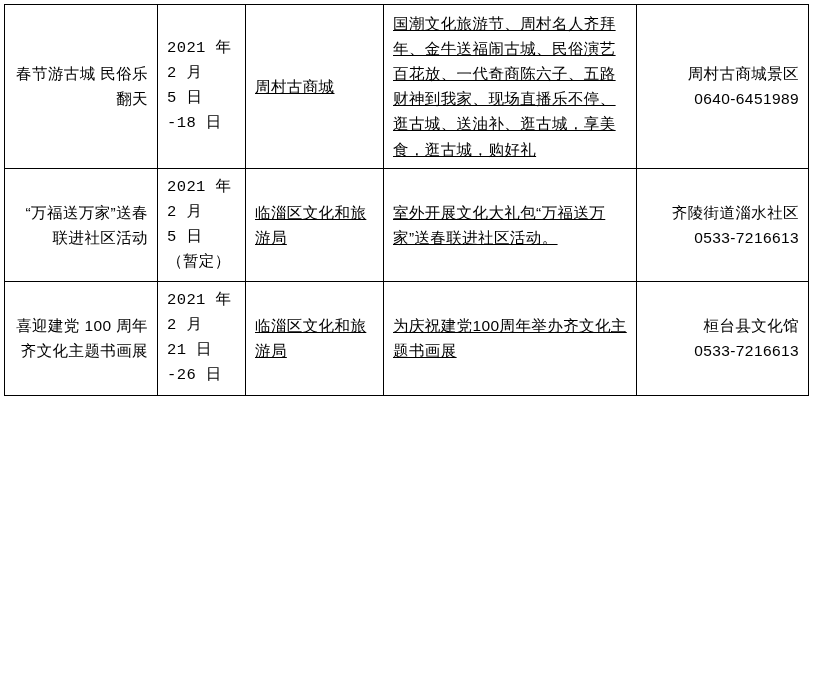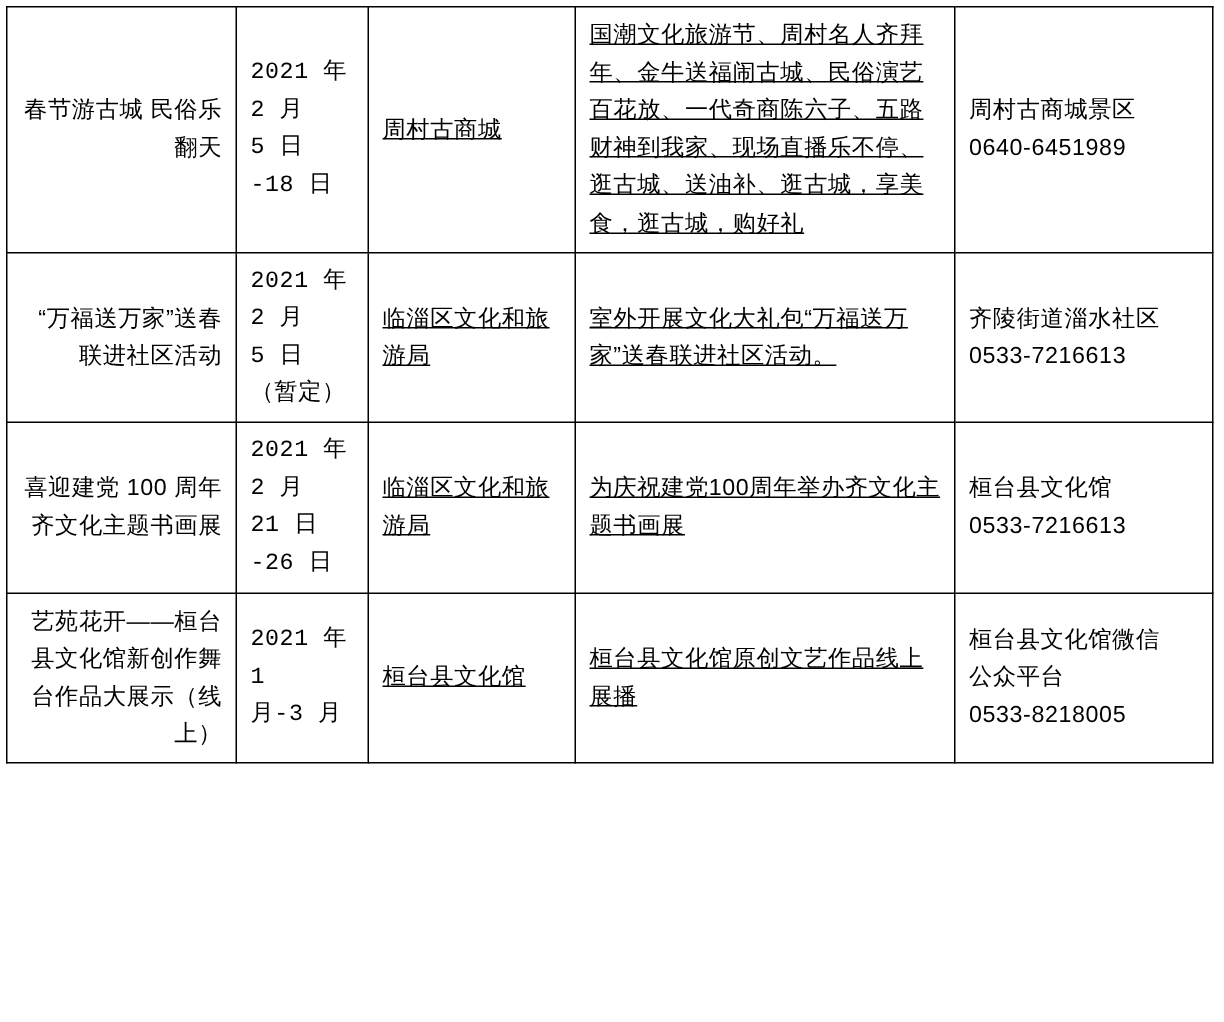--- a/index.html
+++ b/index.html
@@ -38,21 +38,21 @@
   col.c-name   { width: 153px; }
   col.c-date   { width: 88px;  }
   col.c-org    { width: 138px; }
   col.c-desc   { width: 253px; }
   col.c-contact{ width: 172px; }
 
   td.cell-name   { text-align: right; }
   td.cell-date   { text-align: left; font-family: Liberation Mono, monospace; }
   td.cell-org    { text-align: left; text-decoration: underline; }
   td.cell-desc   { text-align: left; text-decoration: underline; }
-  td.cell-contact{ text-align: left; }
+  td.cell-contact{ text-align: right; }
 
   .line { display: block; }
 </style>
 </head>
 <body>
 
 <div class="page">
   <table class="event-table">
     <colgroup>
       <col class="c-name">
@@ -101,31 +101,17 @@
           <span class="line">-26 日</span>
         </td>
         <td class="cell-org">临淄区文化和旅游局</td>
         <td class="cell-desc">为庆祝建党100周年举办齐文化主题书画展</td>
         <td class="cell-contact">
           <span class="line">桓台县文化馆</span>
           <span class="line">0533-7216613</span>
         </td>
       </tr>
 
-      <tr>
-        <td class="cell-name">艺苑花开——桓台县文化馆新创作舞台作品大展示（线上）</td>
-        <td class="cell-date">
-          <span class="line">2021 年 1</span>
-          <span class="line">月-3 月</span>
-        </td>
-        <td class="cell-org">桓台县文化馆</td>
-        <td class="cell-desc">桓台县文化馆原创文艺作品线上展播</td>
-        <td class="cell-contact">
-          <span class="line">桓台县文化馆微信</span>
-          <span class="line">公众平台</span>
-          <span class="line">0533-8218005</span>
-        </td>
-      </tr>
 
 
     </tbody>
   </table>
 </div>
 
 </body></html>

